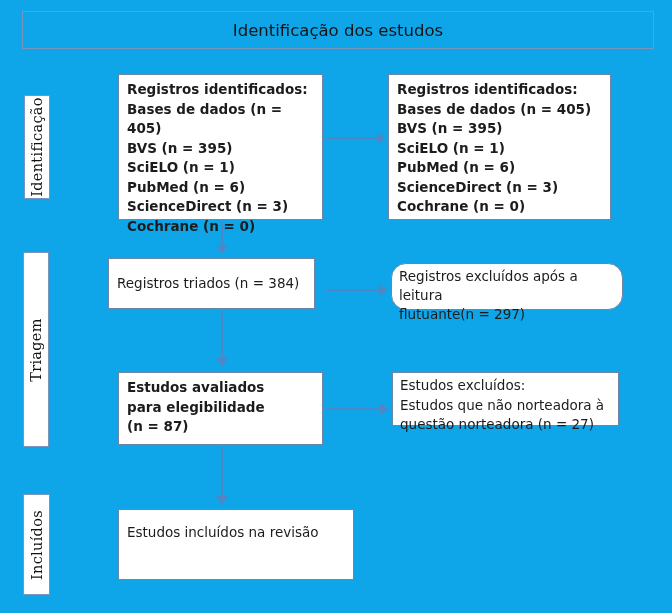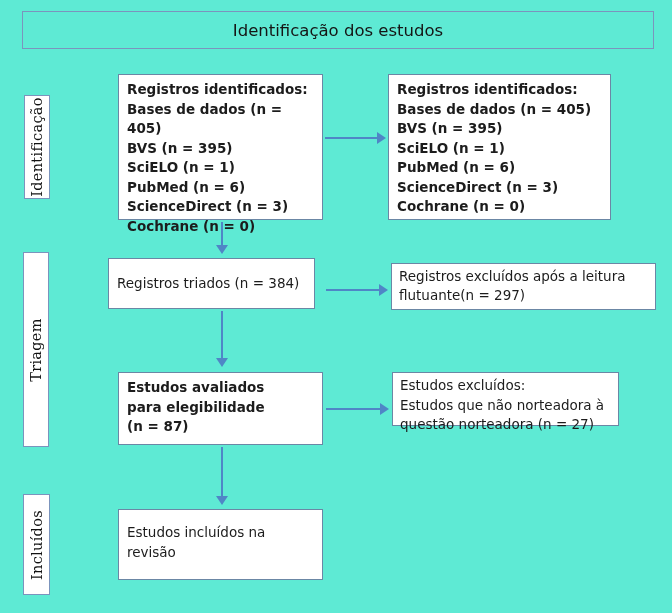--- a/index.html
+++ b/index.html
@@ -3,21 +3,21 @@
 <meta charset="utf-8">
 <style>
   :root{
     --box-border:#6b87a5;
     --title-border:#7b94bd;
     --arrow:#4f86c6;
     --text:#1c1c1c;
   }
   html,body{margin:0;padding:0;background:#ffffff;}
   #canvas{
-    position:relative;width:672px;height:613px;background:#5eead4;
+    position:relative;width:672px;height:613px;background:#0ea5e9;
     font-family:"DejaVu Sans","Liberation Sans",sans-serif;color:var(--text);
     overflow:hidden;
   }
   .box{
     position:absolute;border:1.5px solid var(--box-border);background:#ffffff;
     font-size:13.5px;line-height:19.5px;box-sizing:border-box;
   }
   .title-box{
     position:absolute;left:22px;top:11px;width:632px;height:38px;
     border:1.5px solid var(--title-border);box-sizing:border-box;
@@ -79,35 +79,35 @@
   <div class="box center-v" style="left:108px;top:258px;width:207px;height:51px;">
       <div>Registros triados (n = 384)</div>
     </div>
 
   <div class="box pad" style="left:118px;top:372px;width:205px;height:73px;">
       <div>Estudos avaliados</div>
       <div>para elegibilidade</div>
       <div>(n = 87)</div>
     </div>
 
-  <div class="box" style="left:118px;top:509px;width:205px;height:71px;padding:13px 8px 0 8px;">
+  <div class="box" style="left:118px;top:509px;width:236px;height:71px;padding:13px 8px 0 8px;">
       <div>Estudos incluídos na revisão</div>
     </div>
 
   <div class="box pad" style="left:388px;top:74px;width:223px;height:146px;">
       <div>Registros identificados:</div>
       <div>Bases de dados (n = 405)</div>
       <div>BVS (n = 395)</div>
       <div>SciELO (n = 1)</div>
       <div>PubMed (n = 6)</div>
       <div>ScienceDirect (n = 3)</div>
       <div>Cochrane (n = 0)</div>
     </div>
 
-  <div class="box" style="left:391px;top:263px;width:265px;height:47px;padding:3px 16px 0 7px;line-height:19px;">
+  <div class="box" style="left:391px;top:263px;width:232px;height:47px;padding:3px 16px 0 7px;line-height:19px;border-radius:15px;">
       <div>Registros excluídos após a leitura</div>
       <div>flutuante(n = 297)</div>
     </div>
 
   <div class="box" style="left:392px;top:372px;width:227px;height:54px;padding:3px 0 0 7px;">
       <div>Estudos excluídos:</div>
       <div>Estudos que não norteadora à</div>
       <div>questão norteadora (n = 27)</div>
     </div>
 

